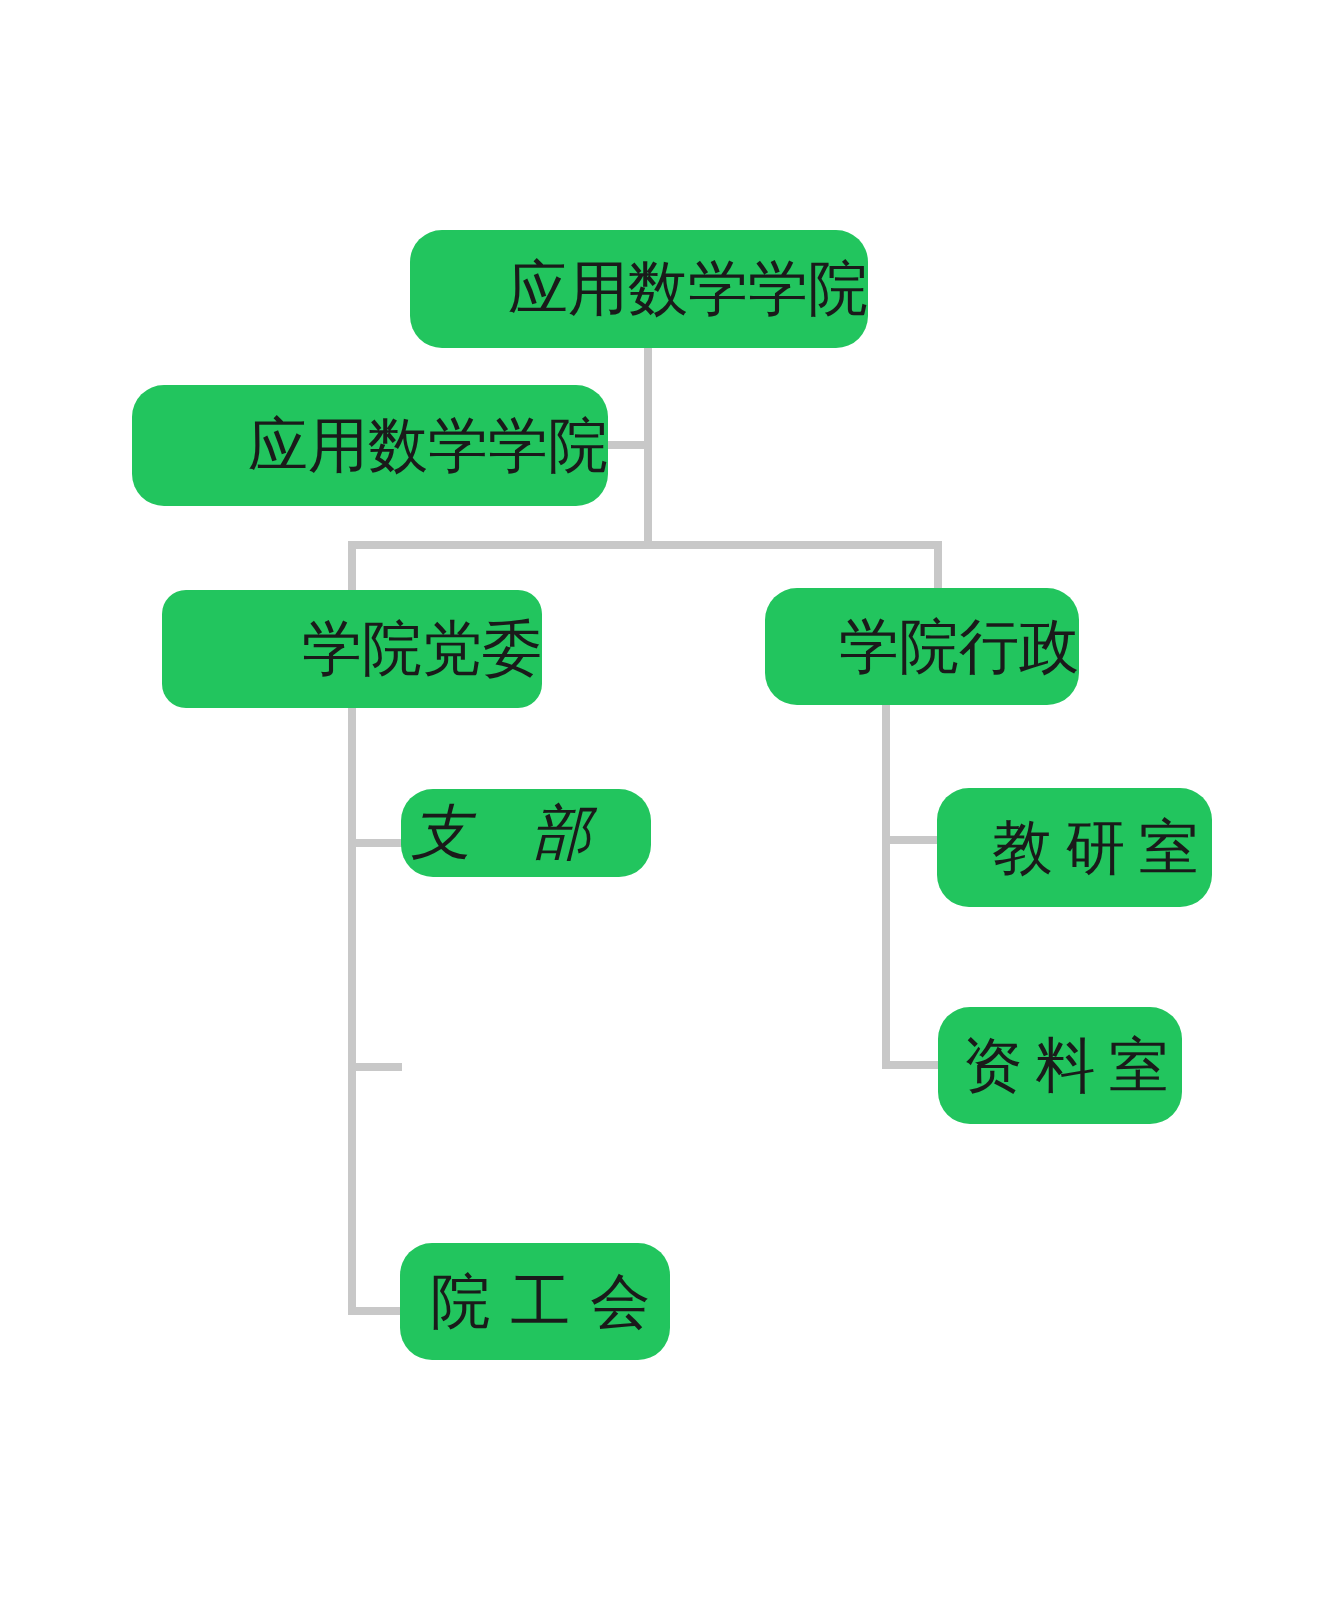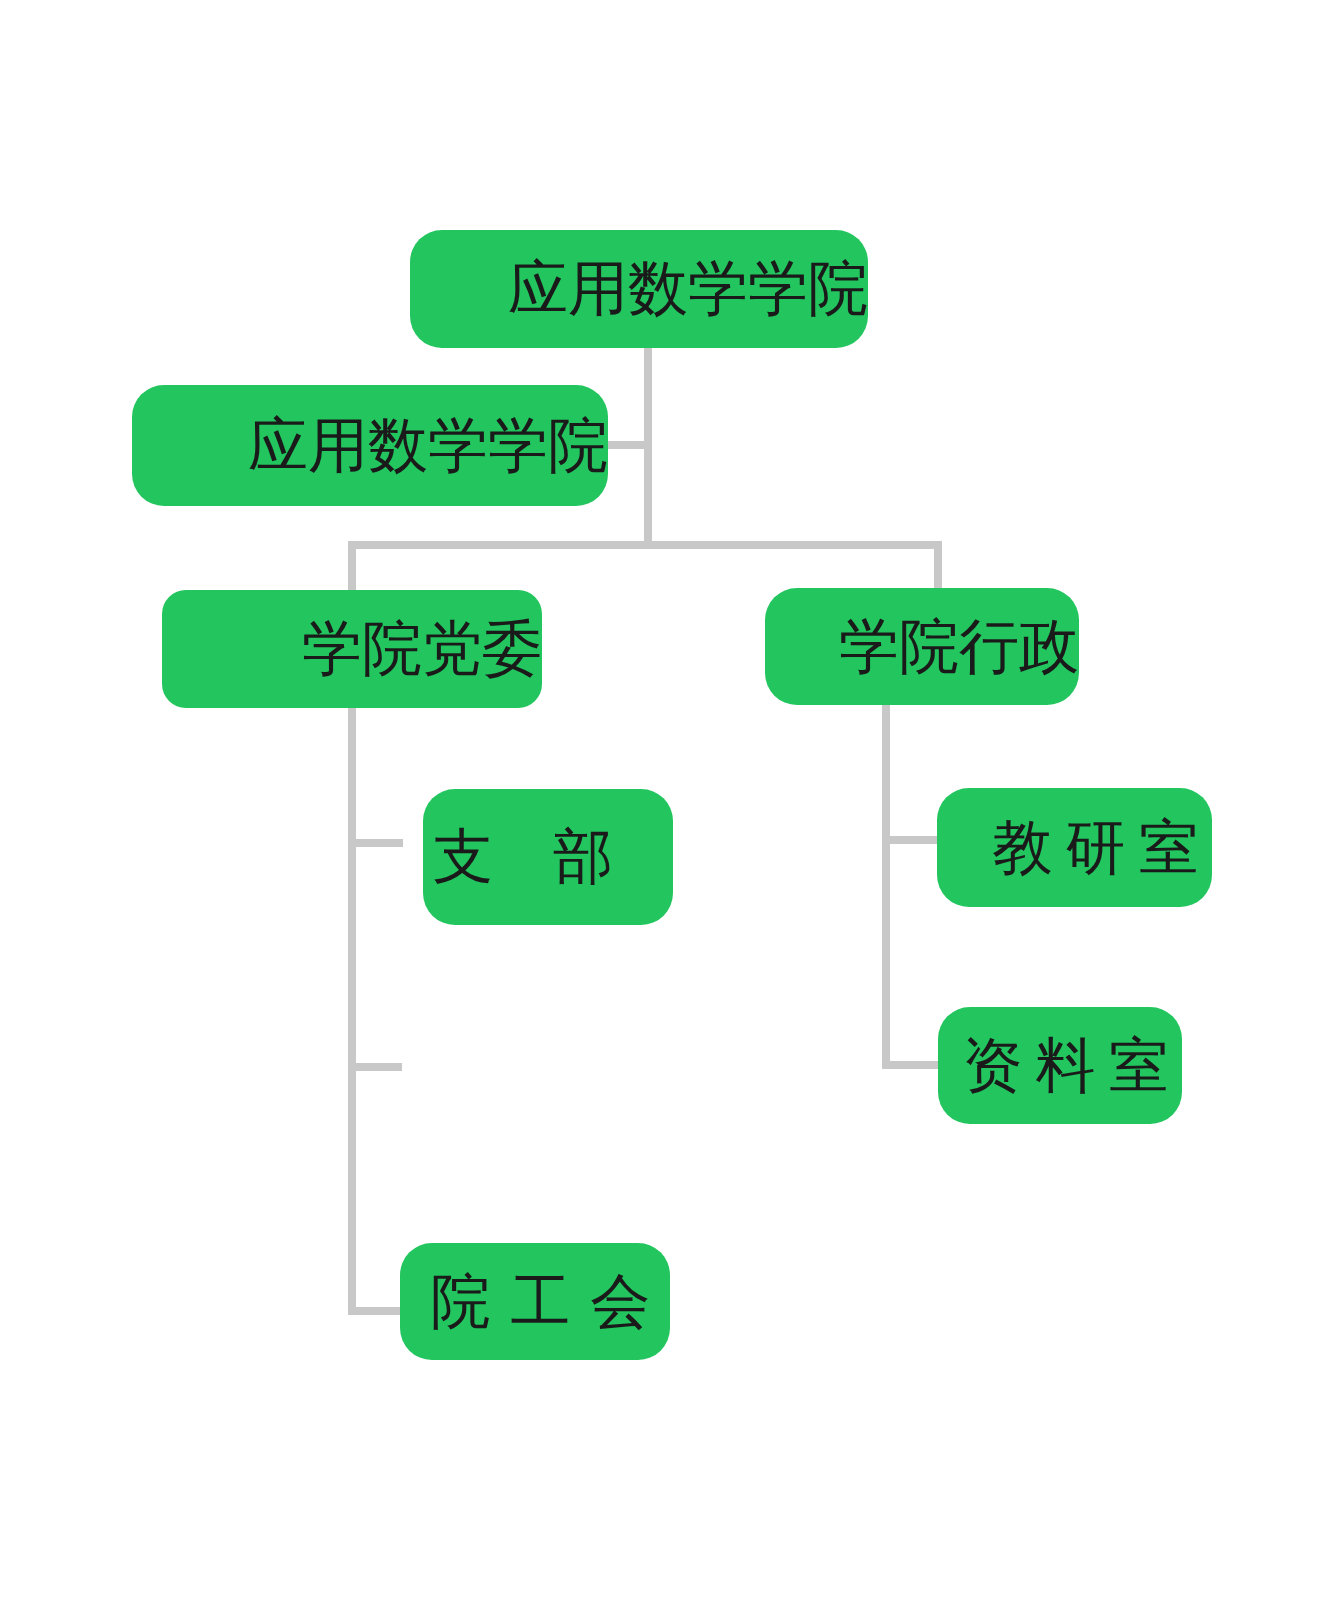--- a/index.html
+++ b/index.html
@@ -30,21 +30,21 @@
     white-space: nowrap;
     z-index: 2;
   }
   .org-node .label { display: inline-block; }
 
   
   .node-root            { left: 410px; top: 230px;  width: 458px; height: 118px; }
   .node-general-office  { left: 132px; top: 385px;  width: 476px; height: 121px; }
   .node-party-committee { left: 162px; top: 590px;  width: 380px; height: 118px; border-radius: 24px; }
   .node-administration  { left: 765px; top: 588px;  width: 314px; height: 117px; }
-  .node-party-branch    { left: 423px; top: 789px;  width: 250px; height: 136px; }
+  .node-party-branch    { left: 401px; top: 789px;  width: 250px; height: 88px; font-style: italic; }
   .node-youth-league    { left: 402px; top: 1008px; width: 250px; height: 116px; }
   .node-labor-union     { left: 400px; top: 1243px; width: 250px; height: 117px; padding-left: 20px; }
   .node-teaching-research { left: 937px; top: 788px; width: 275px; height: 119px; }
   .node-reference-room  { left: 938px; top: 1007px; width: 244px; height: 117px; }
 
   
   .node-party-branch .label       { letter-spacing: 1.0em;  padding-left: 1.0em; }
   .node-youth-league .label,
   .node-labor-union .label        { letter-spacing: 0.33em; padding-left: 0.33em; }
   .node-teaching-research .label,

